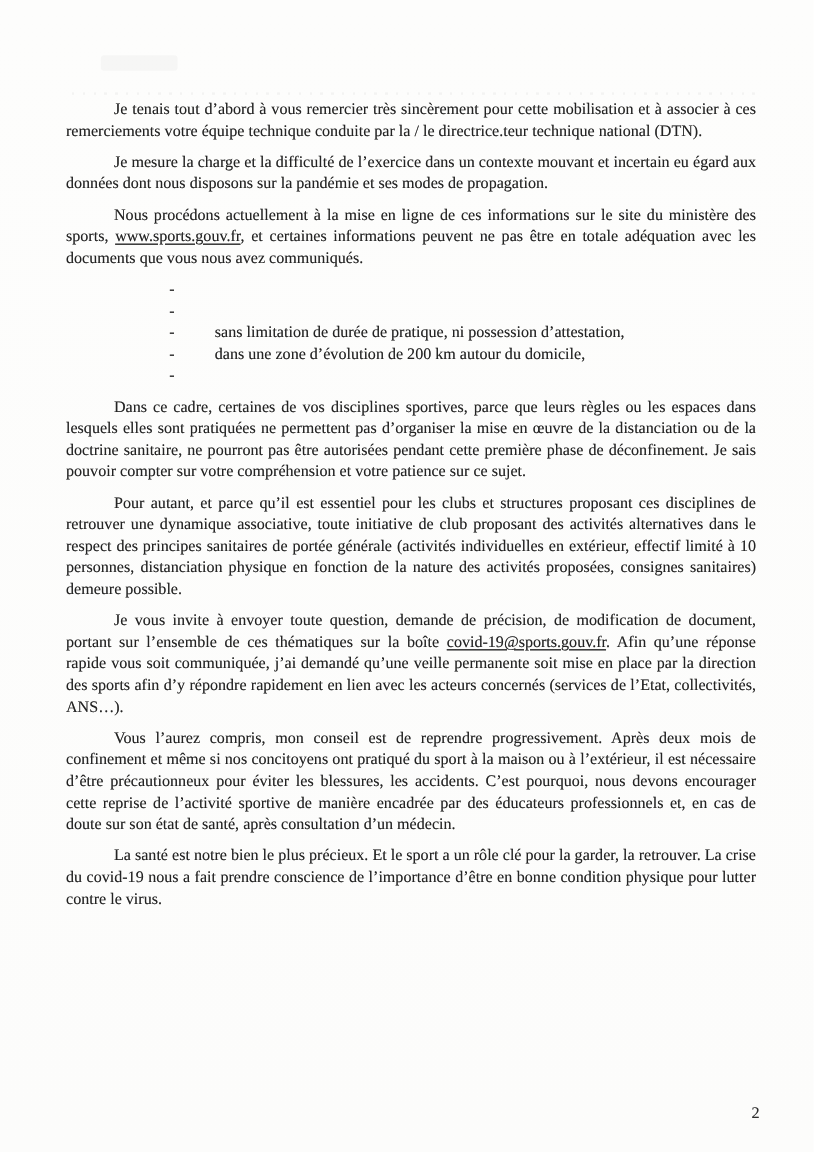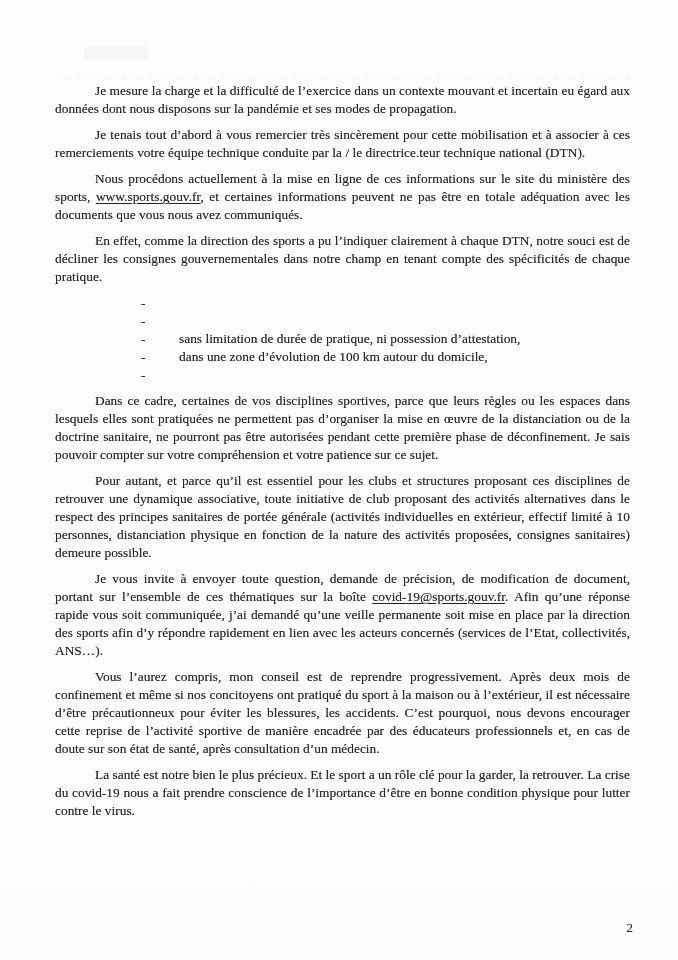--- a/index.html
+++ b/index.html
@@ -66,43 +66,42 @@
 </style>
 </head>
 <body>
 
 <div class="page">
   <div class="smudge"></div>
   <div class="speckle-line"></div>
 
   <main class="content">
 
+    <p><span>Je tenais tout d’abord à vous remercier très sincèrement pour cette mobilisation et à associer à ces remerciements votre équipe technique conduite par la / le directrice.teur technique national (DTN).</span></p>
+
     <p><span>Je mesure la charge et la difficulté de l’exercice dans un contexte mouvant et incertain eu égard aux données dont nous disposons sur la pandémie et ses modes de propagation.</span></p>
-
-    <p><span>Je tenais tout d’abord à vous remercier très sincèrement pour cette mobilisation et à associer à ces remerciements votre équipe technique conduite par la / le directrice.teur technique national (DTN).</span></p>
 
     <p><span>Nous procédons actuellement à la mise en ligne de ces informations sur le site du ministère des sports, </span><span class="u">www.sports.gouv.fr</span><span>, et certaines informations peuvent ne pas être en totale adéquation avec les documents que vous nous avez communiqués.</span></p>
 
-    <p><span>En effet, comme la direction des sports a pu l’indiquer clairement à chaque DTN, notre souci est de décliner les consignes gouvernementales dans notre champ en tenant compte des spécificités de chaque pratique.</span></p>
 
 
     <ul class="dash-list">
       <li>
           <span class="dash">-</span>
         </li>
       <li>
           <span class="dash">-</span>
         </li>
       <li>
           <span class="dash">-</span>
           <span>sans limitation de durée de pratique, ni possession d’attestation,</span>
         </li>
       <li>
           <span class="dash">-</span>
-          <span>dans une zone d’évolution de 100 km autour du domicile,</span>
+          <span>dans une zone d’évolution de 200 km autour du domicile,</span>
         </li>
       <li>
           <span class="dash">-</span>
         </li>
     </ul>
 
     <p><span>Dans ce cadre, certaines de vos disciplines sportives, parce que leurs règles ou les espaces dans lesquels elles sont pratiquées ne permettent pas d’organiser la mise en œuvre de la distanciation ou de la doctrine sanitaire, ne pourront pas être autorisées pendant cette première phase de déconfinement. Je sais pouvoir compter sur votre compréhension et votre patience sur ce sujet.</span></p>
 
     <p><span>Pour autant, et parce qu’il est essentiel pour les clubs et structures proposant ces disciplines de retrouver une dynamique associative, toute initiative de club proposant des activités alternatives dans le respect des principes sanitaires de portée générale (activités individuelles en extérieur, effectif limité à 10 personnes, distanciation physique en fonction de la nature des activités proposées, consignes sanitaires) demeure possible.</span></p>
 

